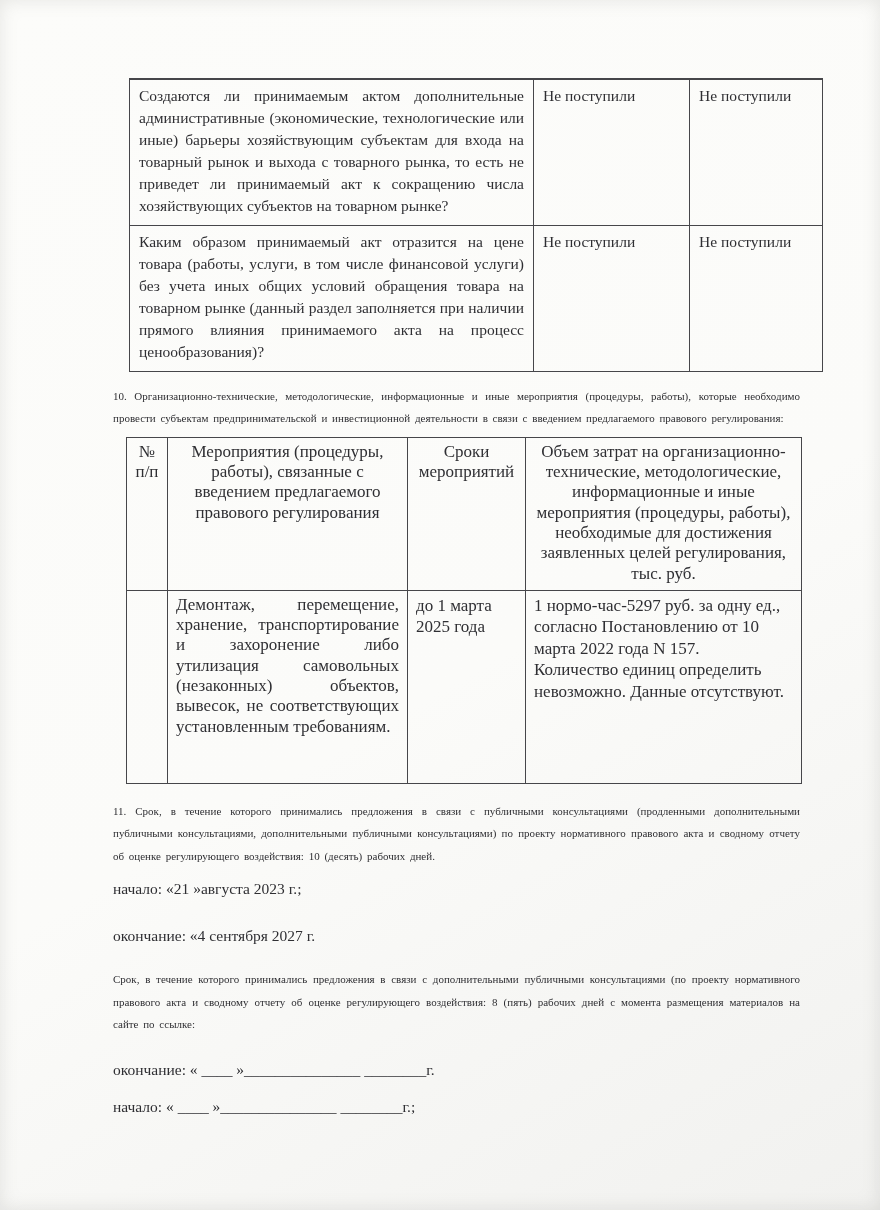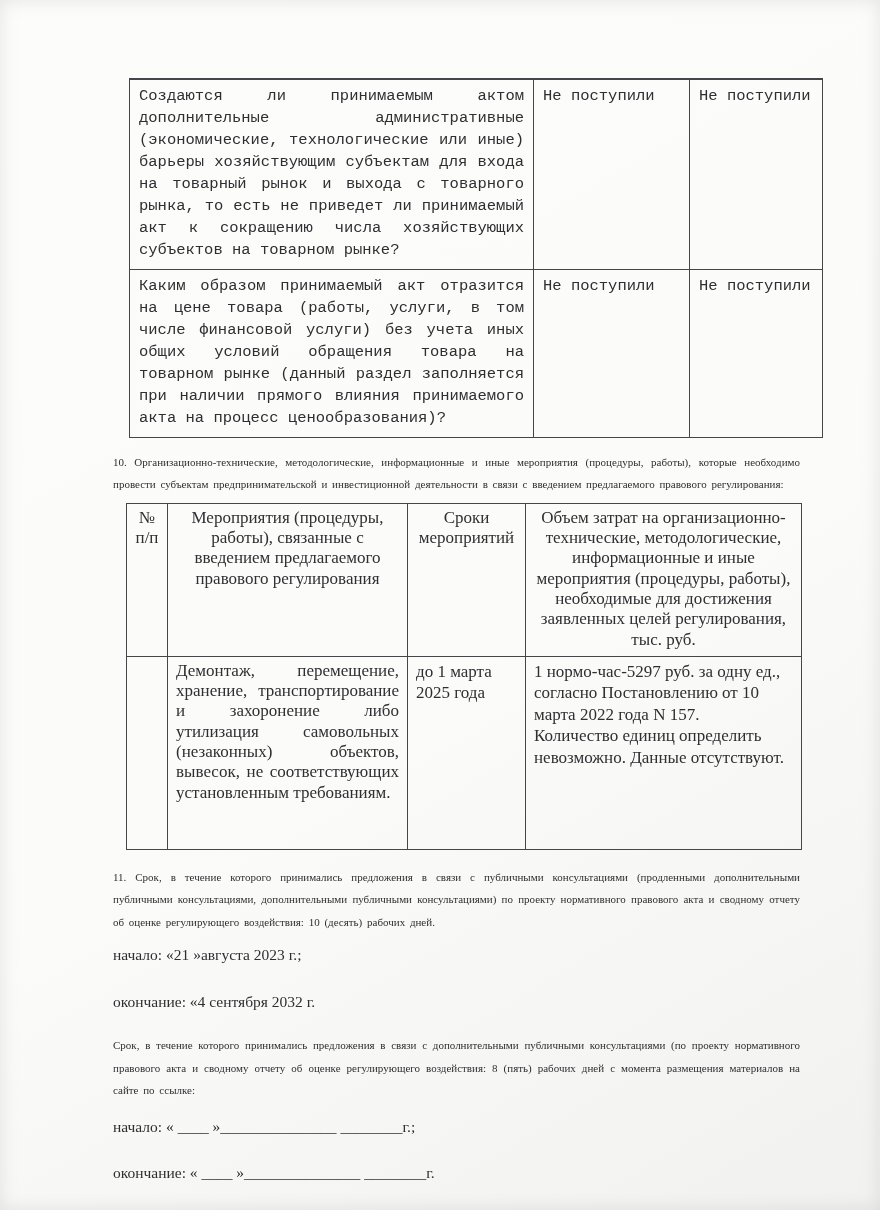--- a/index.html
+++ b/index.html
@@ -15,21 +15,21 @@
     color:#2f2f33;
     padding:78px 80px 0 113px;
   }
   .content { width:687px; }
 
   
   table { border-collapse:collapse; table-layout:fixed; }
   .t1 { width:693px; margin-left:16px; border-top:2px solid #46464a; }
   .t1 td {
     border:1px solid #46464a; vertical-align:top;
-    padding:5px 9px 8px; font-size:15.5px; line-height:22px;font-family:Liberation Mono, monospace;
+    padding:5px 9px 8px; font-size:15.5px; line-height:22px;
   }
   .t1 .c1 { width:404px; text-align:justify; }
   .t1 .c2 { width:156px; }
   .t1 .c3 { width:133px; }
   .t1 tr.r1 td { height:137px; }
   .t1 tr.r2 td { height:126px; }
 
   
   .para {
     font-size:11px; line-height:22.4px; text-align:justify;
@@ -100,23 +100,23 @@
             <div>Количество единиц определить невозможно. Данные отсутствуют.</div>
           </td>
         </tr>
       </tbody>
     </table>
 
     <p class="para" id="para11">11. Срок, в течение которого принимались предложения в связи с публичными консультациями (продленными дополнительными публичными консультациями, дополнительными публичными консультациями) по проекту нормативного правового акта и сводному отчету об оценке регулирующего воздействия: 10 (десять) рабочих дней.</p>
 
     <p class="dateline" id="date1-start">начало: «21 »августа 2023 г.;</p>
 
-    <p class="dateline" id="date1-end">окончание: «4 сентября 2032 г.</p>
+    <p class="dateline" id="date1-end">окончание: «4 сентября 2027 г.</p>
 
     <p class="para" id="para11b">Срок, в течение которого принимались предложения в связи с дополнительными публичными консультациями (по проекту нормативного правового акта и сводному отчету об оценке регулирующего воздействия: 8 (пять) рабочих дней с момента размещения материалов на сайте по ссылке:</p>
 
+    <p class="dateline" id="date2-end">окончание: « ____ »_______________ ________г.</p>
+
     <p class="dateline" id="date2-start">начало: « ____ »_______________ ________г.;</p>
-
-    <p class="dateline" id="date2-end">окончание: « ____ »_______________ ________г.</p>
 
 
   </div>
 </div>
 
 </body></html>

